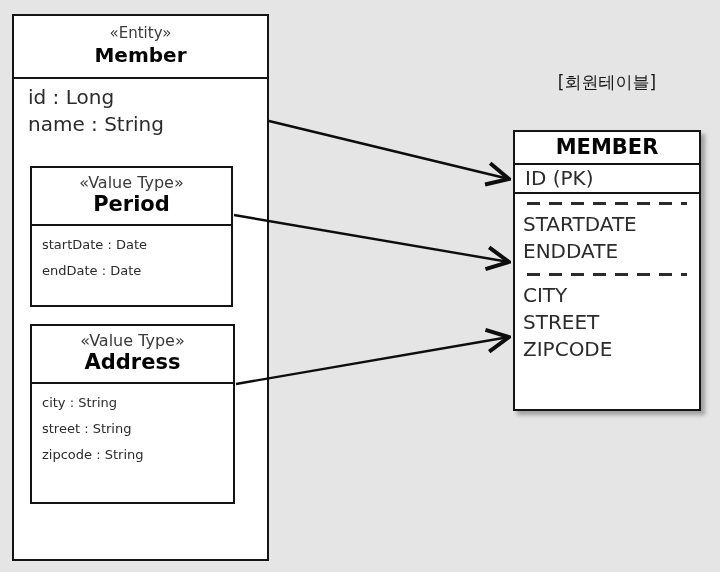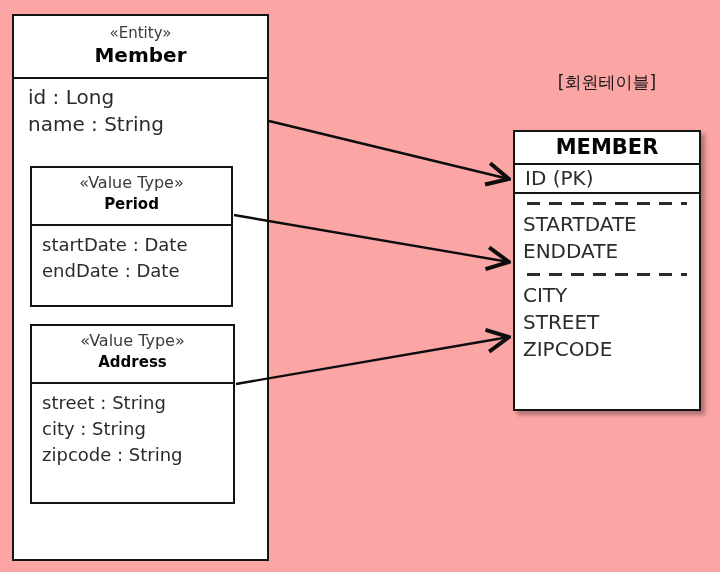--- a/index.html
+++ b/index.html
@@ -11,21 +11,21 @@
     width: 720px;
     height: 572px;
     font-family: "DejaVu Sans", "Liberation Sans", sans-serif;
     color: #1a1a1a;
     overflow: hidden;
   }
   #canvas {
     position: relative;
     width: 720px;
     height: 572px;
-    background: #fca5a5;
+    background: #e5e5e5;
   }
 
   
   .uml-box {
     position: absolute;
     box-sizing: border-box;
     background: #ffffff;
     border: 2px solid #141414;
   }
   .uml-header {
@@ -77,23 +77,23 @@
     width: 203px;
     height: 141px;
   }
   #address-vt {
     left: 30px;
     top: 324px;
     width: 205px;
     height: 180px;
   }
   .vt .uml-stereotype { font-size: 16px; line-height: 18px; }
-  .vt .uml-name { font-size: 15px; line-height: 24px; text-align: center; }
+  .vt .uml-name { font-size: 21px; line-height: 24px; text-align: center; }
   .vt .uml-attrs { padding: 6px 0 4px 10px; }
-  .vt .uml-attr { font-size: 18px; line-height: 26px; }
+  .vt .uml-attr { font-size: 13px; line-height: 26px; }
 
   
   #table-caption {
     position: absolute;
     left: 513px;
     top: 68px;
     width: 188px;
     text-align: center;
     font-size: 17px;
     line-height: 28px;
@@ -182,22 +182,22 @@
       <span class="uml-attr">endDate : Date</span>
     </div>
   </div>
 
   <div class="uml-box vt" id="address-vt">
     <div class="uml-header">
       <span class="uml-stereotype">«Value Type»</span>
       <span class="uml-name">Address</span>
     </div>
     <div class="uml-attrs">
+      <span class="uml-attr">city : String</span>
       <span class="uml-attr">street : String</span>
-      <span class="uml-attr">city : String</span>
       <span class="uml-attr">zipcode : String</span>
     </div>
   </div>
 
   <div id="table-caption">[회원테이블]</div>
 
   <div id="member-table">
     <div id="tbl-title">MEMBER</div>
     <div class="tbl-rows">
       <span class="tbl-row pk">ID (PK)</span>

